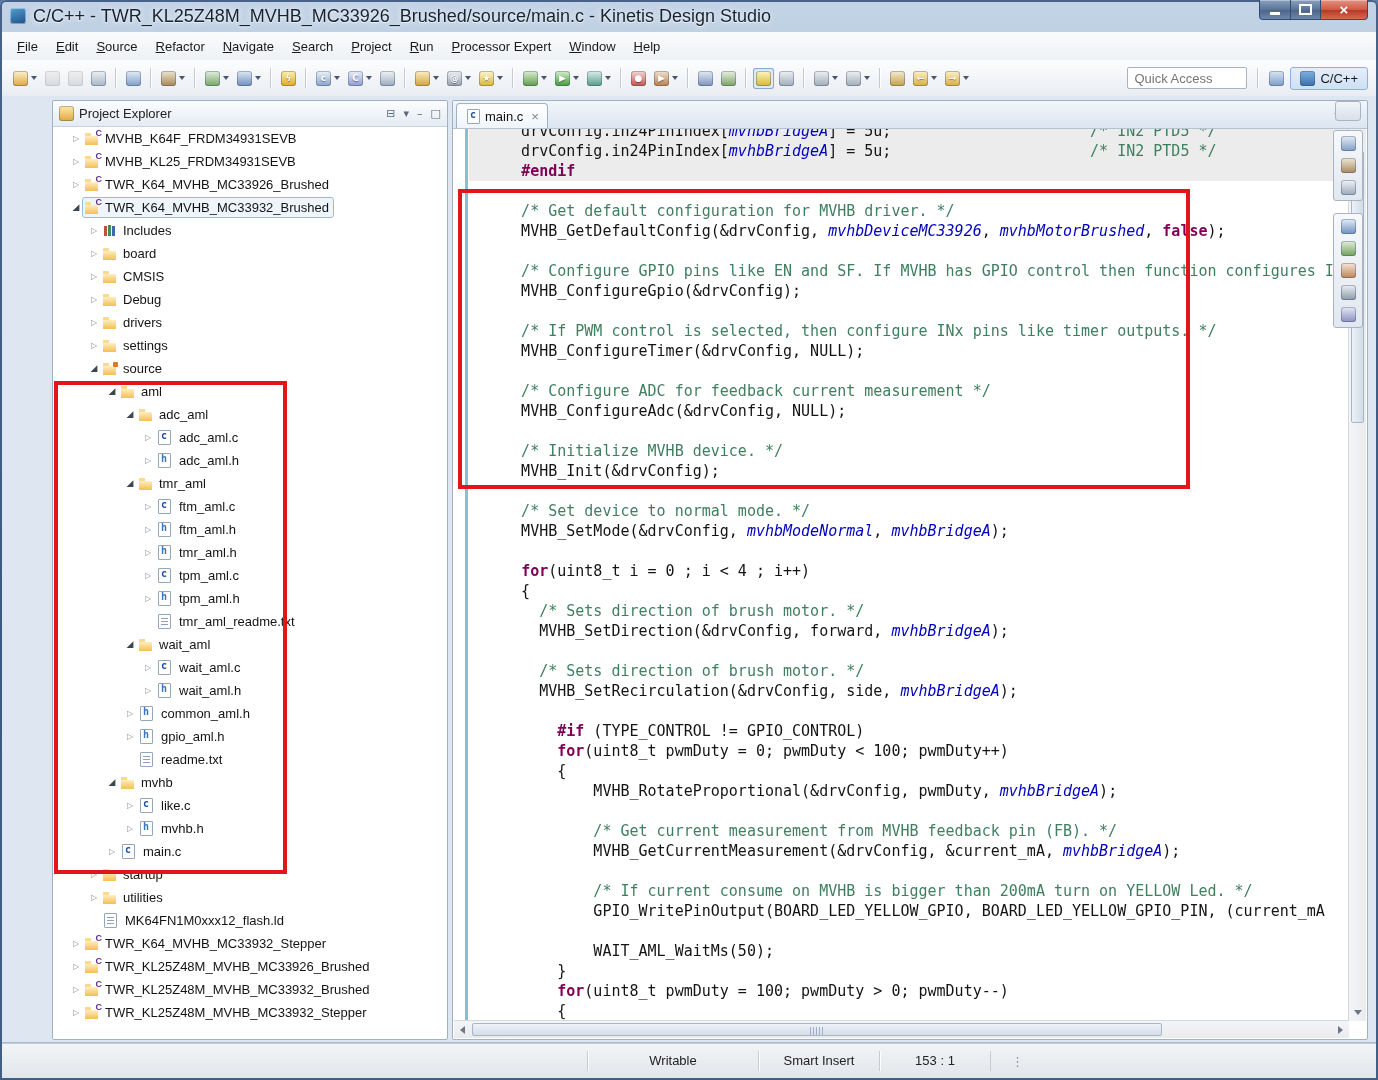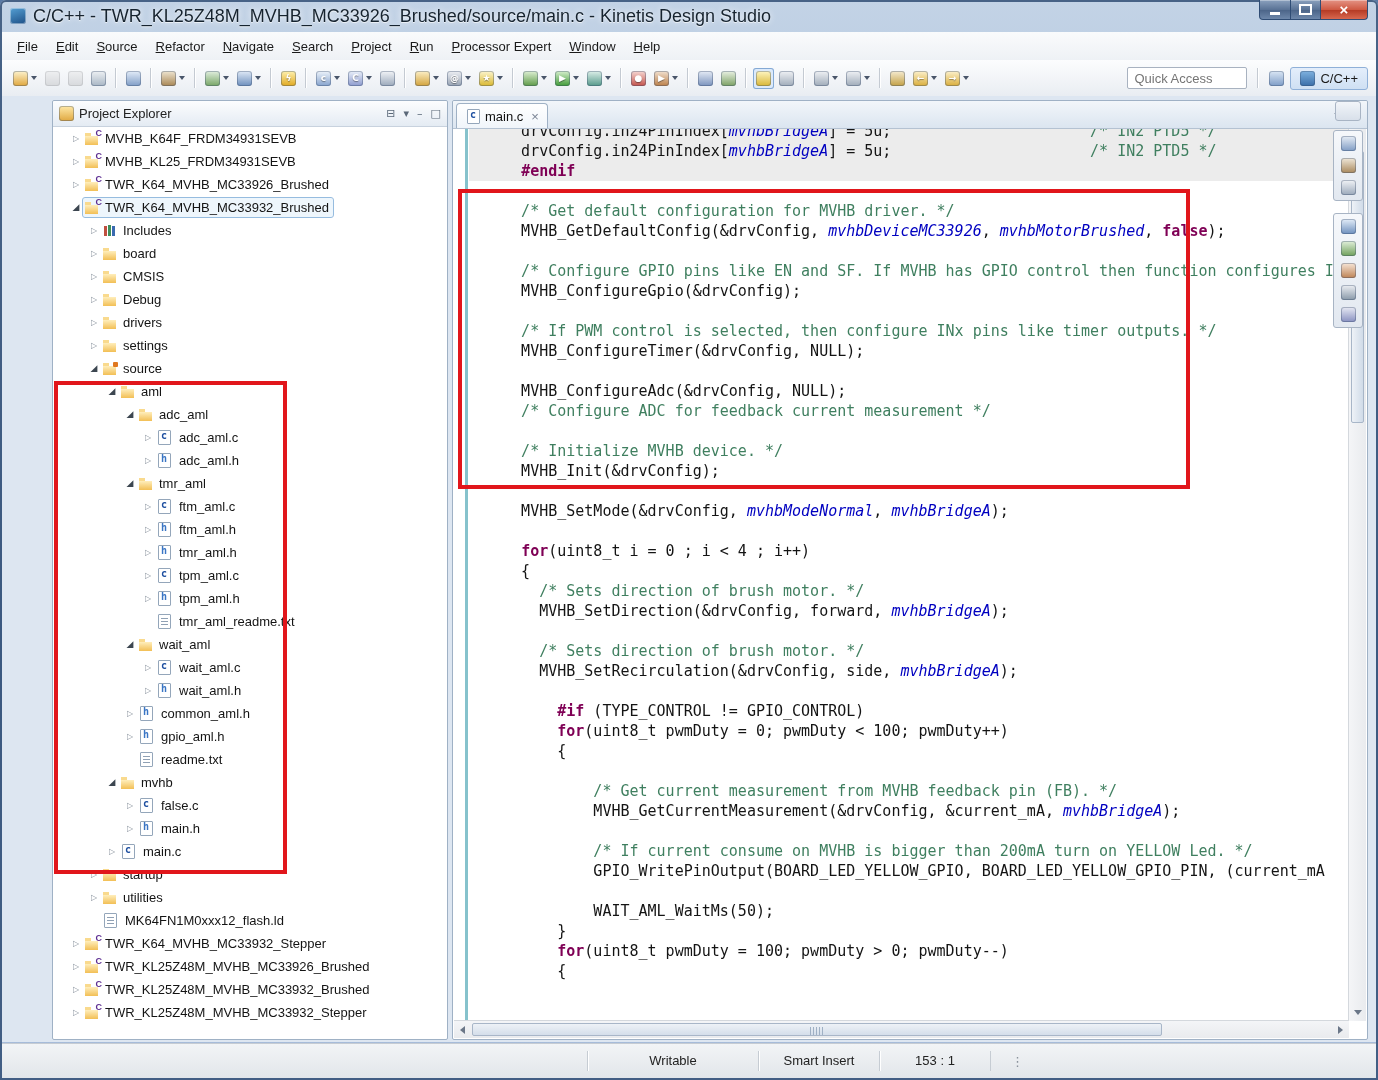--- a/index.html
+++ b/index.html
@@ -481,28 +481,28 @@
             <span class="tw expanded">◢</span>
             <span class="titem">
               <span class="fic folder"></span>
               <span class="tlb">mvhb</span>
             </span>
           </div>
           <div class="trow" style="padding-left: 70px;">
             <span class="tw collapsed">▷</span>
             <span class="titem">
               <span class="fic c-file"></span>
-              <span class="tlb">false.c</span>
-            </span>
-          </div>
-          <div class="trow" style="padding-left: 70px;">
-            <span class="tw collapsed">▷</span>
-            <span class="titem">
-              <span class="fic h-file"></span>
-              <span class="tlb">main.h</span>
+              <span class="tlb">like.c</span>
+            </span>
+          </div>
+          <div class="trow" style="padding-left: 70px;">
+            <span class="tw collapsed">▷</span>
+            <span class="titem">
+              <span class="fic h-file"></span>
+              <span class="tlb">mvhb.h</span>
             </span>
           </div>
           <div class="trow" style="padding-left: 52px;">
             <span class="tw collapsed">▷</span>
             <span class="titem">
               <span class="fic c-file"></span>
               <span class="tlb">main.c</span>
             </span>
           </div>
           <div class="trow" style="padding-left: 34px;">
@@ -580,39 +580,41 @@
           <div class="cl">&nbsp;</div>
           <div class="cl"><span class="tk-c">    /* Get default configuration for MVHB driver. */</span></div>
           <div class="cl"><span class="tk-p">    MVHB_GetDefaultConfig(&amp;drvConfig, </span><span class="tk-e">mvhbDeviceMC33926</span><span class="tk-p">, </span><span class="tk-e">mvhbMotorBrushed</span><span class="tk-p">, </span><span class="tk-k">false</span><span class="tk-p">);</span></div>
           <div class="cl">&nbsp;</div>
           <div class="cl"><span class="tk-c">    /* Configure GPIO pins like EN and SF. If MVHB has GPIO control then function configures INx</span></div>
           <div class="cl"><span class="tk-p">    MVHB_ConfigureGpio(&amp;drvConfig);</span></div>
           <div class="cl">&nbsp;</div>
           <div class="cl"><span class="tk-c">    /* If PWM control is selected, then configure INx pins like timer outputs. */</span></div>
           <div class="cl"><span class="tk-p">    MVHB_ConfigureTimer(&amp;drvConfig, NULL);</span></div>
           <div class="cl">&nbsp;</div>
+          <div class="cl"><span class="tk-c">    /* Configure ADC for feedback current measurement */</span></div>
           <div class="cl"><span class="tk-p">    MVHB_ConfigureAdc(&amp;drvConfig, NULL);</span></div>
-          <div class="cl"><span class="tk-c">    /* Configure ADC for feedback current measurement */</span></div>
           <div class="cl">&nbsp;</div>
           <div class="cl"><span class="tk-c">    /* Initialize MVHB device. */</span></div>
           <div class="cl"><span class="tk-p">    MVHB_Init(&amp;drvConfig);</span></div>
           <div class="cl">&nbsp;</div>
+          <div class="cl"><span class="tk-c">    /* Set device to normal mode. */</span></div>
           <div class="cl"><span class="tk-p">    MVHB_SetMode(&amp;drvConfig, </span><span class="tk-e">mvhbModeNormal</span><span class="tk-p">, </span><span class="tk-e">mvhbBridgeA</span><span class="tk-p">);</span></div>
           <div class="cl">&nbsp;</div>
           <div class="cl"><span class="tk-p">    </span><span class="tk-k">for</span><span class="tk-p">(uint8_t i = 0 ; i &lt; 4 ; i++)</span></div>
           <div class="cl"><span class="tk-p">    {</span></div>
           <div class="cl"><span class="tk-c">      /* Sets direction of brush motor. */</span></div>
           <div class="cl"><span class="tk-p">      MVHB_SetDirection(&amp;drvConfig, forward, </span><span class="tk-e">mvhbBridgeA</span><span class="tk-p">);</span></div>
           <div class="cl">&nbsp;</div>
           <div class="cl"><span class="tk-c">      /* Sets direction of brush motor. */</span></div>
           <div class="cl"><span class="tk-p">      MVHB_SetRecirculation(&amp;drvConfig, side, </span><span class="tk-e">mvhbBridgeA</span><span class="tk-p">);</span></div>
           <div class="cl">&nbsp;</div>
           <div class="cl"><span class="tk-p">        </span><span class="tk-d">#if</span><span class="tk-p"> (TYPE_CONTROL != GPIO_CONTROL)</span></div>
           <div class="cl"><span class="tk-p">        </span><span class="tk-k">for</span><span class="tk-p">(uint8_t pwmDuty = 0; pwmDuty &lt; 100; pwmDuty++)</span></div>
           <div class="cl"><span class="tk-p">        {</span></div>
+          <div class="cl"><span class="tk-p">            MVHB_RotateProportional(&amp;drvConfig, pwmDuty, </span><span class="tk-e">mvhbBridgeA</span><span class="tk-p">);</span></div>
           <div class="cl">&nbsp;</div>
           <div class="cl"><span class="tk-c">            /* Get current measurement from MVHB feedback pin (FB). */</span></div>
           <div class="cl"><span class="tk-p">            MVHB_GetCurrentMeasurement(&amp;drvConfig, &amp;current_mA, </span><span class="tk-e">mvhbBridgeA</span><span class="tk-p">);</span></div>
           <div class="cl">&nbsp;</div>
           <div class="cl"><span class="tk-c">            /* If current consume on MVHB is bigger than 200mA turn on YELLOW Led. */</span></div>
           <div class="cl"><span class="tk-p">            GPIO_WritePinOutput(BOARD_LED_YELLOW_GPIO, BOARD_LED_YELLOW_GPIO_PIN, (current_mA</span></div>
           <div class="cl">&nbsp;</div>
           <div class="cl"><span class="tk-p">            WAIT_AML_WaitMs(50);</span></div>
           <div class="cl"><span class="tk-p">        }</span></div>
           <div class="cl"><span class="tk-p">        </span><span class="tk-k">for</span><span class="tk-p">(uint8_t pwmDuty = 100; pwmDuty &gt; 0; pwmDuty--)</span></div>

